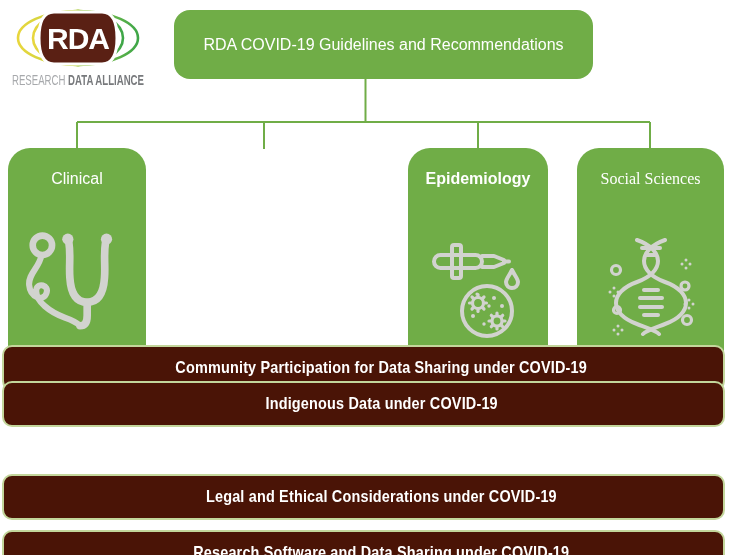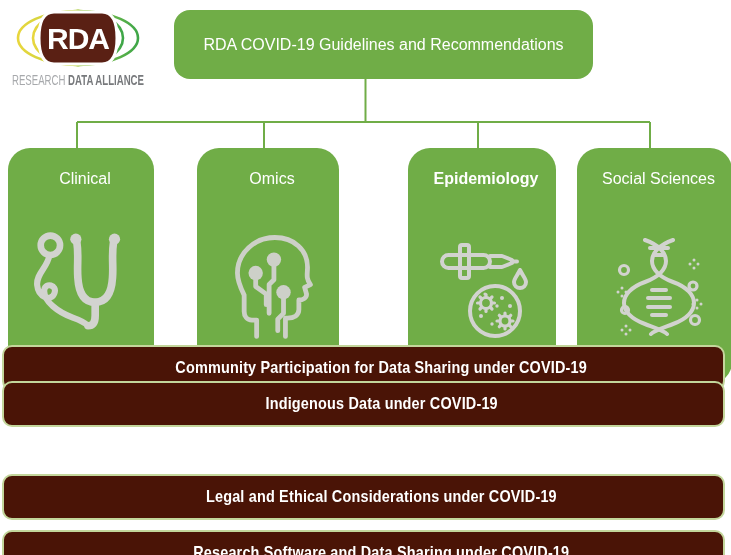--- a/index.html
+++ b/index.html
@@ -14,30 +14,30 @@
     position:absolute;left:174px;top:10px;width:419px;height:69px;
     background:#70AD47;border-radius:16px;
     display:flex;align-items:center;justify-content:center;
     color:#ffffff;font-size:16px;text-align:right;
   }
   
   .connectors{position:absolute;left:0;top:0;width:731px;height:555px;pointer-events:none;}
   
   .card{
     position:absolute;top:148px;height:236px;background:#70AD47;border-radius:22px;
-    display:flex;flex-direction:column;align-items:center;padding-left:8px;
+    display:flex;flex-direction:column;align-items:center;
   }
   .card-label{
     margin-top:22px;color:#ffffff;font-size:16px;text-align:center;white-space:nowrap;
   }
   .card-icon{flex:1;display:flex;align-items:center;justify-content:center;width:100%;}
   .card-clinical{left:8px;width:138px;}
   .card-omics{left:197px;width:134px;}
   .card-epidemiology{left:408px;width:140px;font-weight:bold;}
-  .card-social{left:577px;width:147px;}
+  .card-social{left:577px;width:147px;font-family:Liberation Serif, serif;}
   
   .topic-bar{
     position:absolute;left:2px;width:723px;height:46px;
     background:#4a1406;border:2px solid #c3d69b;border-radius:10px;
     box-sizing:border-box;
     display:flex;align-items:center;justify-content:center;color:#ffffff;padding-left:36px;
   }
   .topic-bar span{
     display:inline-block;transform:scaleX(0.85);transform-origin:center;
     font-size:17px;font-weight:600;letter-spacing:0.2px;white-space:nowrap;
@@ -108,38 +108,20 @@
           <path stroke-width="6" d="M15,25 C13,37 2,43 3,54 C4,66 17,71 20,62 C23,54 11,51 10,59 C9,70 24,81 38,86 C45,88.5 50,91 53,94"></path>
           <path stroke-width="7.5" d="M42,12 C44,25 42,35 43,47 C44,63 50,71 60,71 C70,71 76,63 77,47 C78,35 76,25 78,12"></path>
           <path stroke-width="7.5" d="M60,71 L60,84 C60,92 57,94 53,94"></path>
           <circle cx="41" cy="9" r="5.5" fill="#d2d3cf" stroke="none"></circle>
           <circle cx="79" cy="9" r="5.5" fill="#d2d3cf" stroke="none"></circle>
         </g>
       </svg>
     </div>
   </div>
 
-  <div class="card card-omics">
-    <div class="card-label">Omics</div>
-    <div class="card-icon">
-      <svg width="96" height="114" viewBox="0 0 100 115">
-        <g stroke="#cdd0c8" fill="none" stroke-width="5" stroke-linecap="round" stroke-linejoin="round">
-          <path d="M34,110 L34,93 L29,93 C24,93 21,89 21,84 L21,67 C17,59 14,52 14,44 C14,23 32,7 53,7 C73,7 87,20 87,38 C87,45 85,49 90,56 L84,59 L86,66 C86,70 82,72 78,72 L78,82 C78,88 73,91 66,91 L64,91 L64,110"></path>
-          <path d="M33,51 L33,58 L44,66 L44,77"></path>
-          <path d="M52,37 L52,51 L47,56 L47,86"></path>
-          <path d="M62,71 L62,86 L56,92 L56,104"></path>
-        </g>
-        <g fill="#cdd0c8">
-          <circle cx="33" cy="44" r="7.5"></circle>
-          <circle cx="52" cy="30" r="7.5"></circle>
-          <circle cx="62" cy="64" r="7.5"></circle>
-        </g>
-      </svg>
-    </div>
-  </div>
 
   <div class="card card-epidemiology">
     <div class="card-label">Epidemiology</div>
     <div class="card-icon">
       <svg width="100" height="112" viewBox="0 0 100 112">
         <g stroke="#d2d3cf" fill="none" stroke-width="4" stroke-linejoin="round" stroke-linecap="round">
           <rect x="6" y="25" width="48" height="13" rx="6.5"></rect>
           <rect x="24" y="15" width="9" height="33" rx="2"></rect>
           <path d="M54,26 L66,26 L76,30 L76,33 L66,37 L54,37"></path>
           <line x1="76" y1="31.5" x2="81" y2="31.5"></line>

